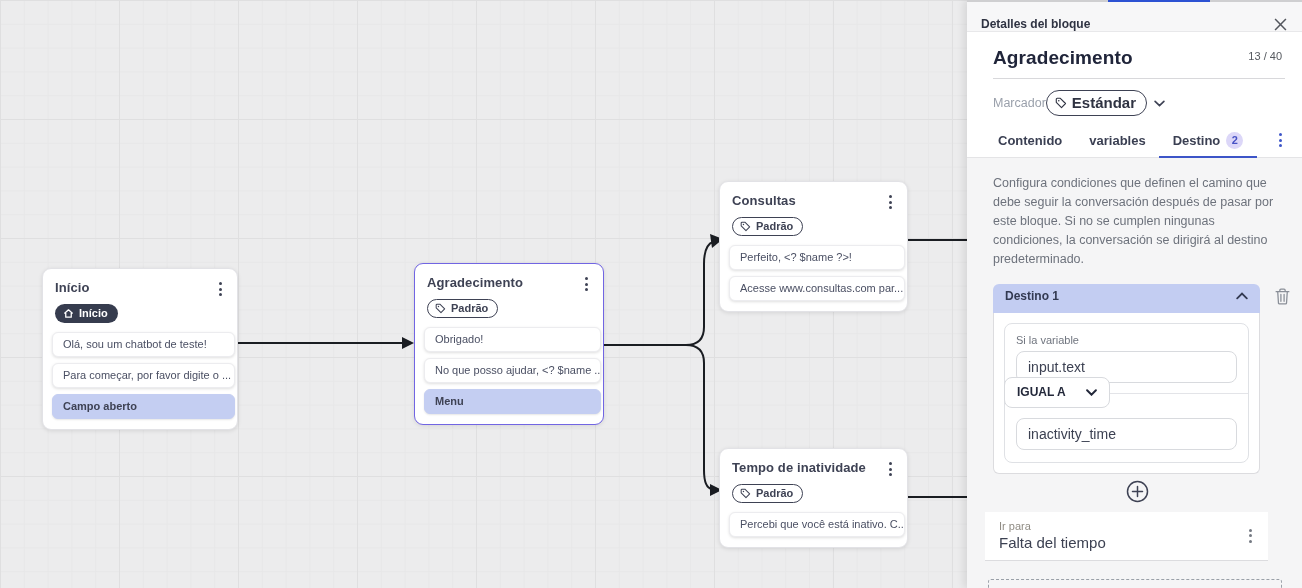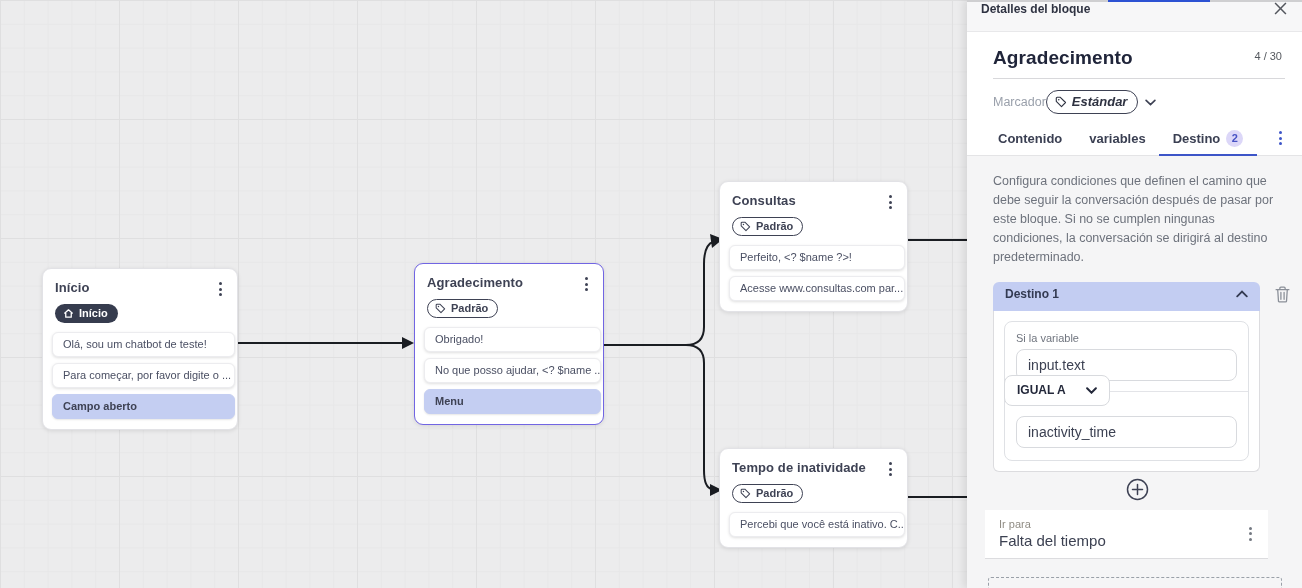--- a/index.html
+++ b/index.html
@@ -36,32 +36,32 @@
     margin-right:-7px; white-space:nowrap; overflow:hidden; cursor:pointer; }
   .node-row.hl { background:#c4cef2; border-color:#c4cef2; font-weight:700; color:#3e4254;
     box-shadow:0 1px 2px rgba(0,0,0,.10); }
 
   
   .panel { position:absolute; left:967px; top:0; width:335px; height:588px; background:#fff;
     box-shadow:-3px 0 8px rgba(0,0,0,.10); }
   .top-strip { height:2px; background:#cfcfd1; position:relative; }
   .top-strip .seg { position:absolute; left:141px; top:0; width:102px; height:2px; background:#2d52d3; }
   .panel-header { height:30px; background:#f7f7f8; border-bottom:1px solid #e8e8ea;
-    display:flex; align-items:flex-start; justify-content:space-between; padding:0 15px 0 14px; }
+    display:flex; align-items:flex-end; justify-content:space-between; padding:0 15px 0 14px; }
   .panel-header .ph-title { font-size:12px; font-weight:600; color:#2f3342; }
   .xbtn { cursor:pointer; display:flex; }
   .title-row { display:flex; justify-content:space-between; align-items:flex-start; padding:15px 20px 0 26px; }
   .block-name { font-size:19px; font-weight:600; color:#20253a; letter-spacing:.1px; }
   .counter { font-size:11px; color:#55595f; margin-top:3px; }
   .title-div { margin:9px 17px 0 26px; border-bottom:1px solid #d8d8db; }
   .marker-row { display:flex; justify-content:flex-start; align-items:center; padding:11px 16px 0 26px; }
   .marker-label { font-size:12.5px; color:#9aa0ab; }
   .marker-right { display:flex; align-items:center; gap:7px; }
   .marker-pill { display:inline-flex; align-items:center; gap:5px; border:1.3px solid #3e4254; border-radius:14px;
-    padding:3px 10px 4px 8px; font-size:13px; font-weight:600; color:#2f3342; cursor:pointer;font-style:italic; }
+    padding:3px 10px 4px 8px; font-size:15px; font-weight:600; color:#2f3342; cursor:pointer; }
   .tabs-row { display:flex; align-items:center; gap:27px; padding:15px 16px 8px 31px;
     border-bottom:1px solid #e4e4e6; position:relative; }
   .tab { font-size:13px; font-weight:700; color:#3a3f52; cursor:pointer; display:flex; align-items:center; gap:6px; position:relative; }
   .tab.active::after { content:""; position:absolute; left:-14px; right:-14px; bottom:-9px; height:2px; background:#3d55c8; }
   .tab-badge { width:17px; height:17px; border-radius:50%; background:#dcd7f8; color:#4752c4;
     font-size:11px; font-weight:700; display:flex; align-items:center; justify-content:center; }
   .tabs-row .kebab { margin-left:auto; }
   .panel-body { background:#f5f5f6; height:446px; padding:0 20px 0 26px; overflow:hidden; }
   .desc { padding-top:16px; font-size:12.5px; line-height:1.52; color:#6d727c; }
   .dest-wrap { position:relative; width:267px; margin-top:15px; }
@@ -207,21 +207,21 @@
       <span class="ph-title">Detalles del bloque</span>
       <span class="xbtn">
         <svg width="13" height="13" viewBox="0 0 12 12">
             <path d="M1 1 L11 11 M11 1 L1 11" stroke="#54575e" stroke-width="1.4"></path>
           </svg>
       </span>
     </div>
 
     <div class="title-row">
       <span class="block-name">Agradecimento</span>
-      <span class="counter">4 / 30</span>
+      <span class="counter">13 / 40</span>
     </div>
     <div class="title-div"></div>
 
     <div class="marker-row">
       <span class="marker-label">Marcador</span>
       <span class="marker-right">
         <span class="marker-pill">
           <svg class="ic" width="12" height="12" viewBox="0 0 14 14">
               <path d="M1.5 2.5 A1 1 0 0 1 2.5 1.5 H6.2 L12.3 7.6 L7.6 12.3 L1.5 6.2 Z" stroke="#2f3342" stroke-width="1.3" fill="none" stroke-linejoin="round"></path>
               <circle cx="4.4" cy="4.4" r="0.9" fill="#2f3342"></circle>

